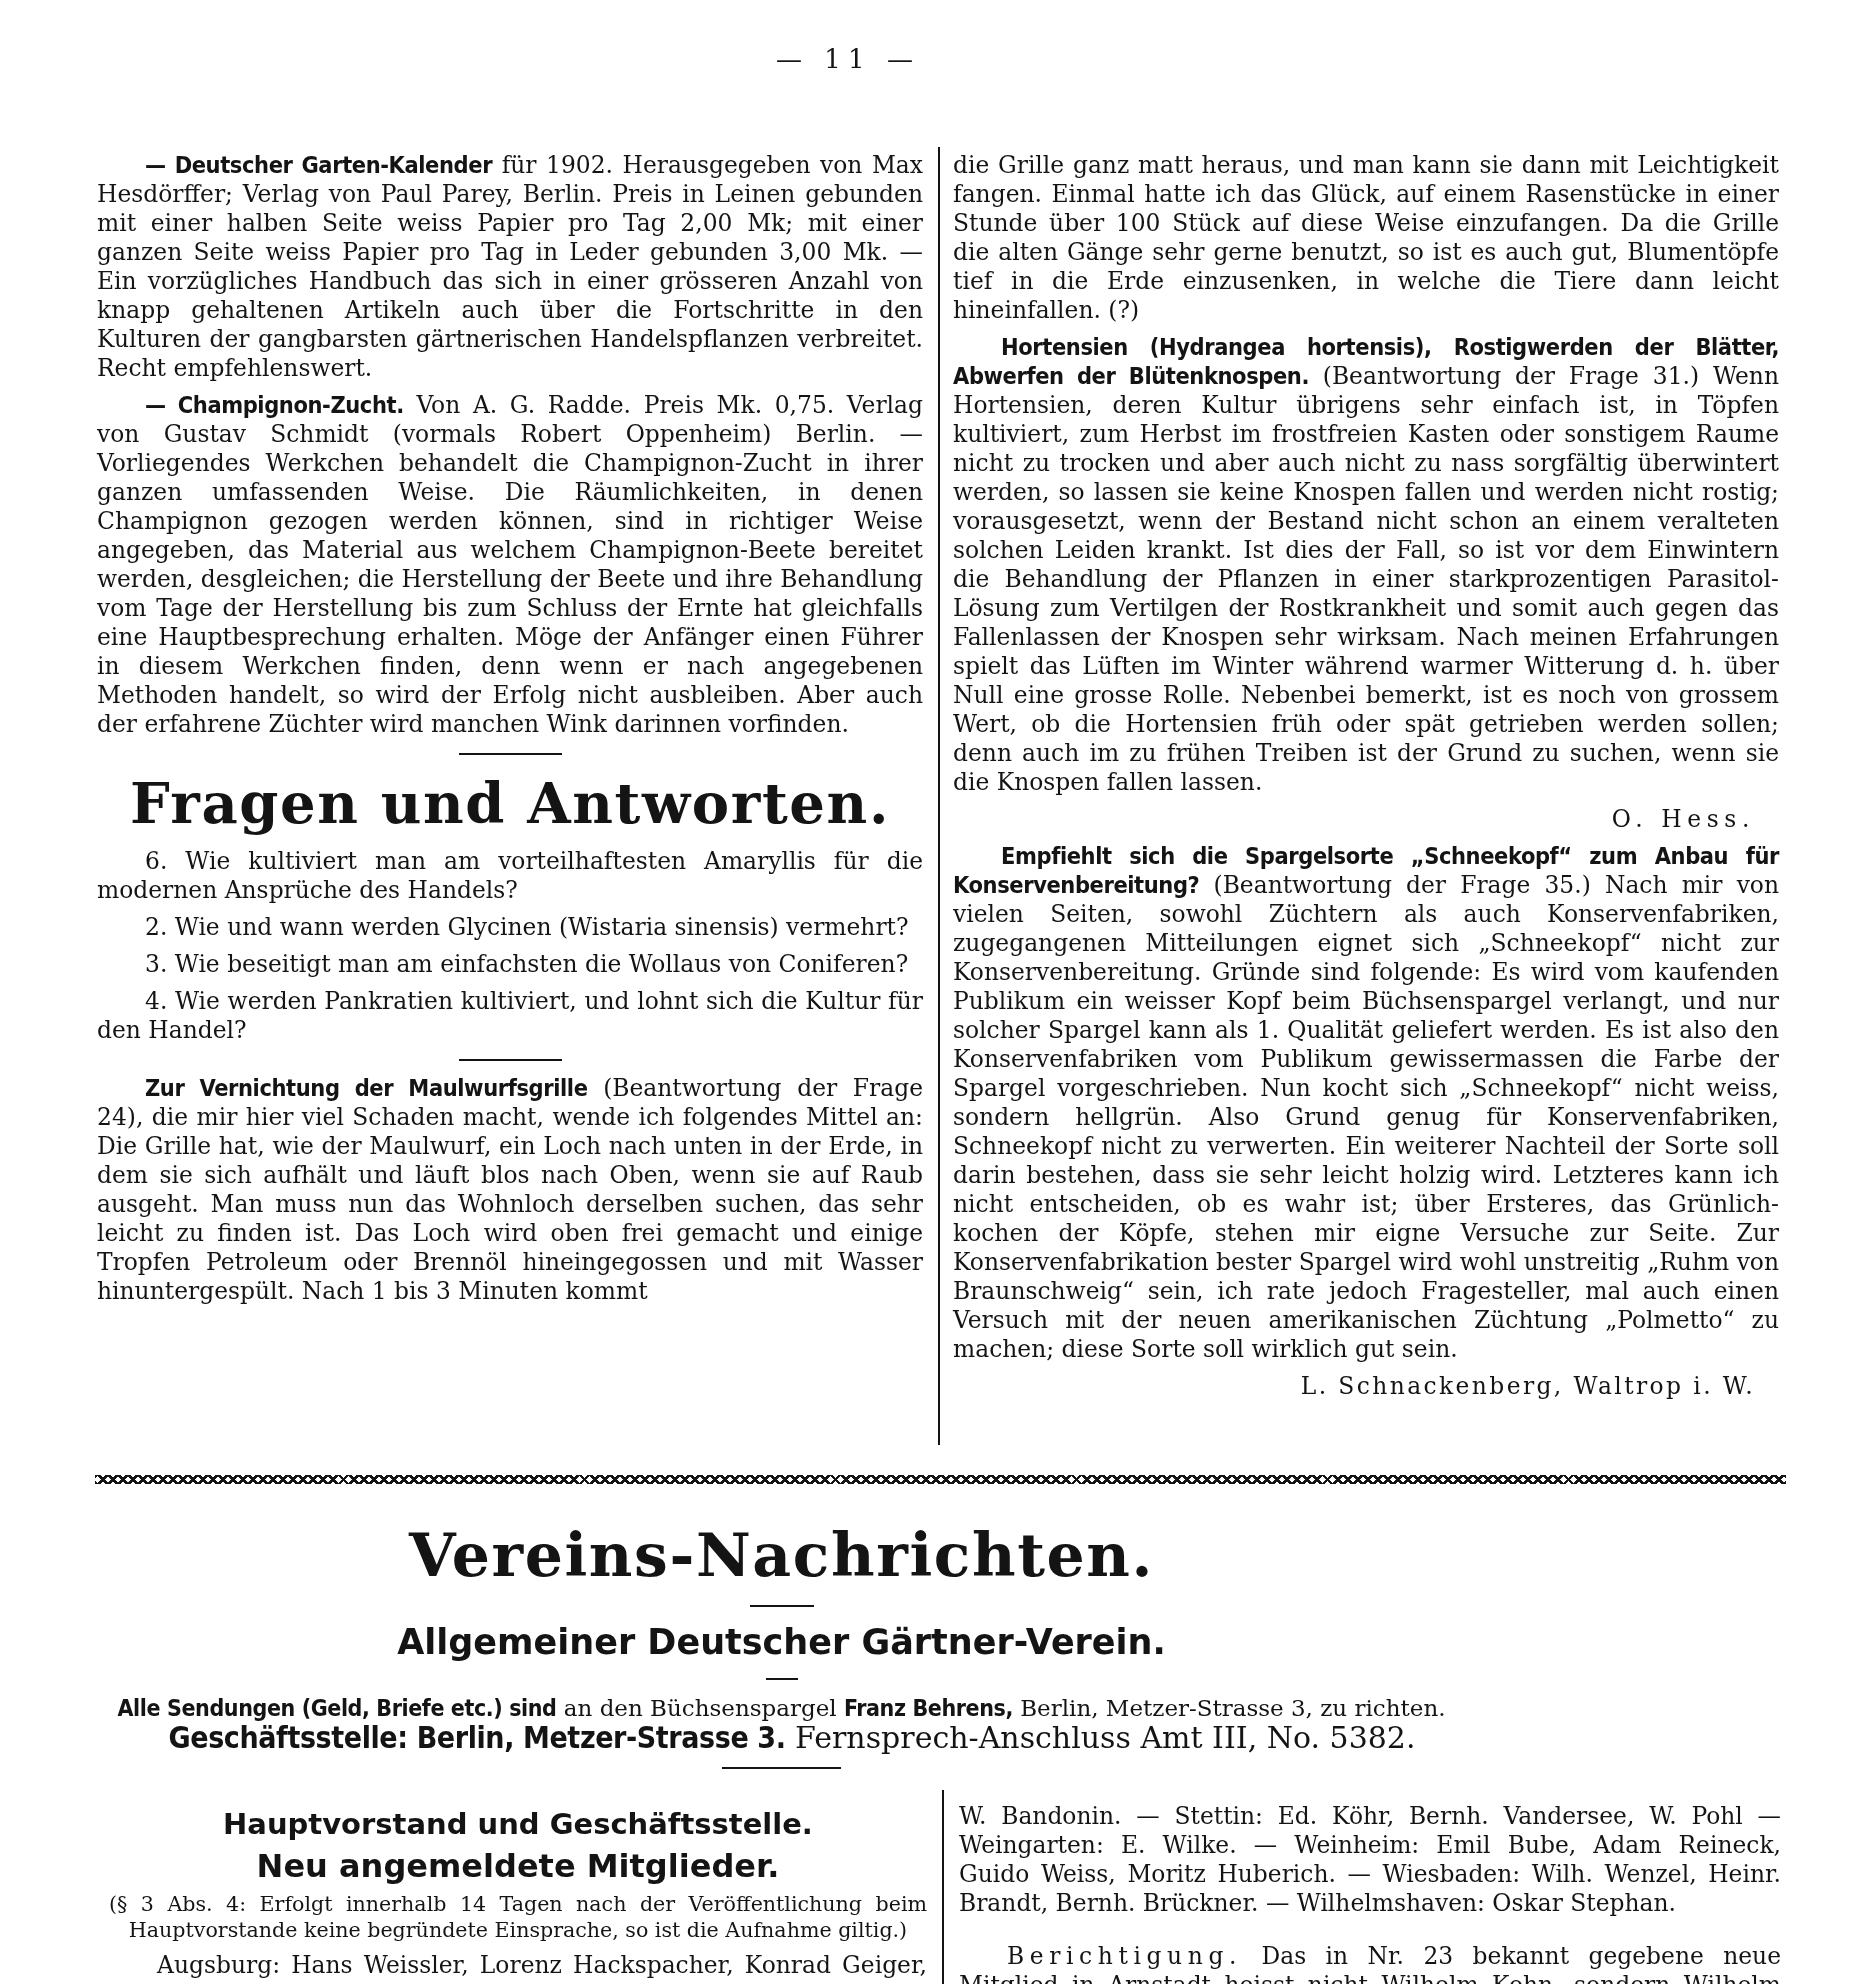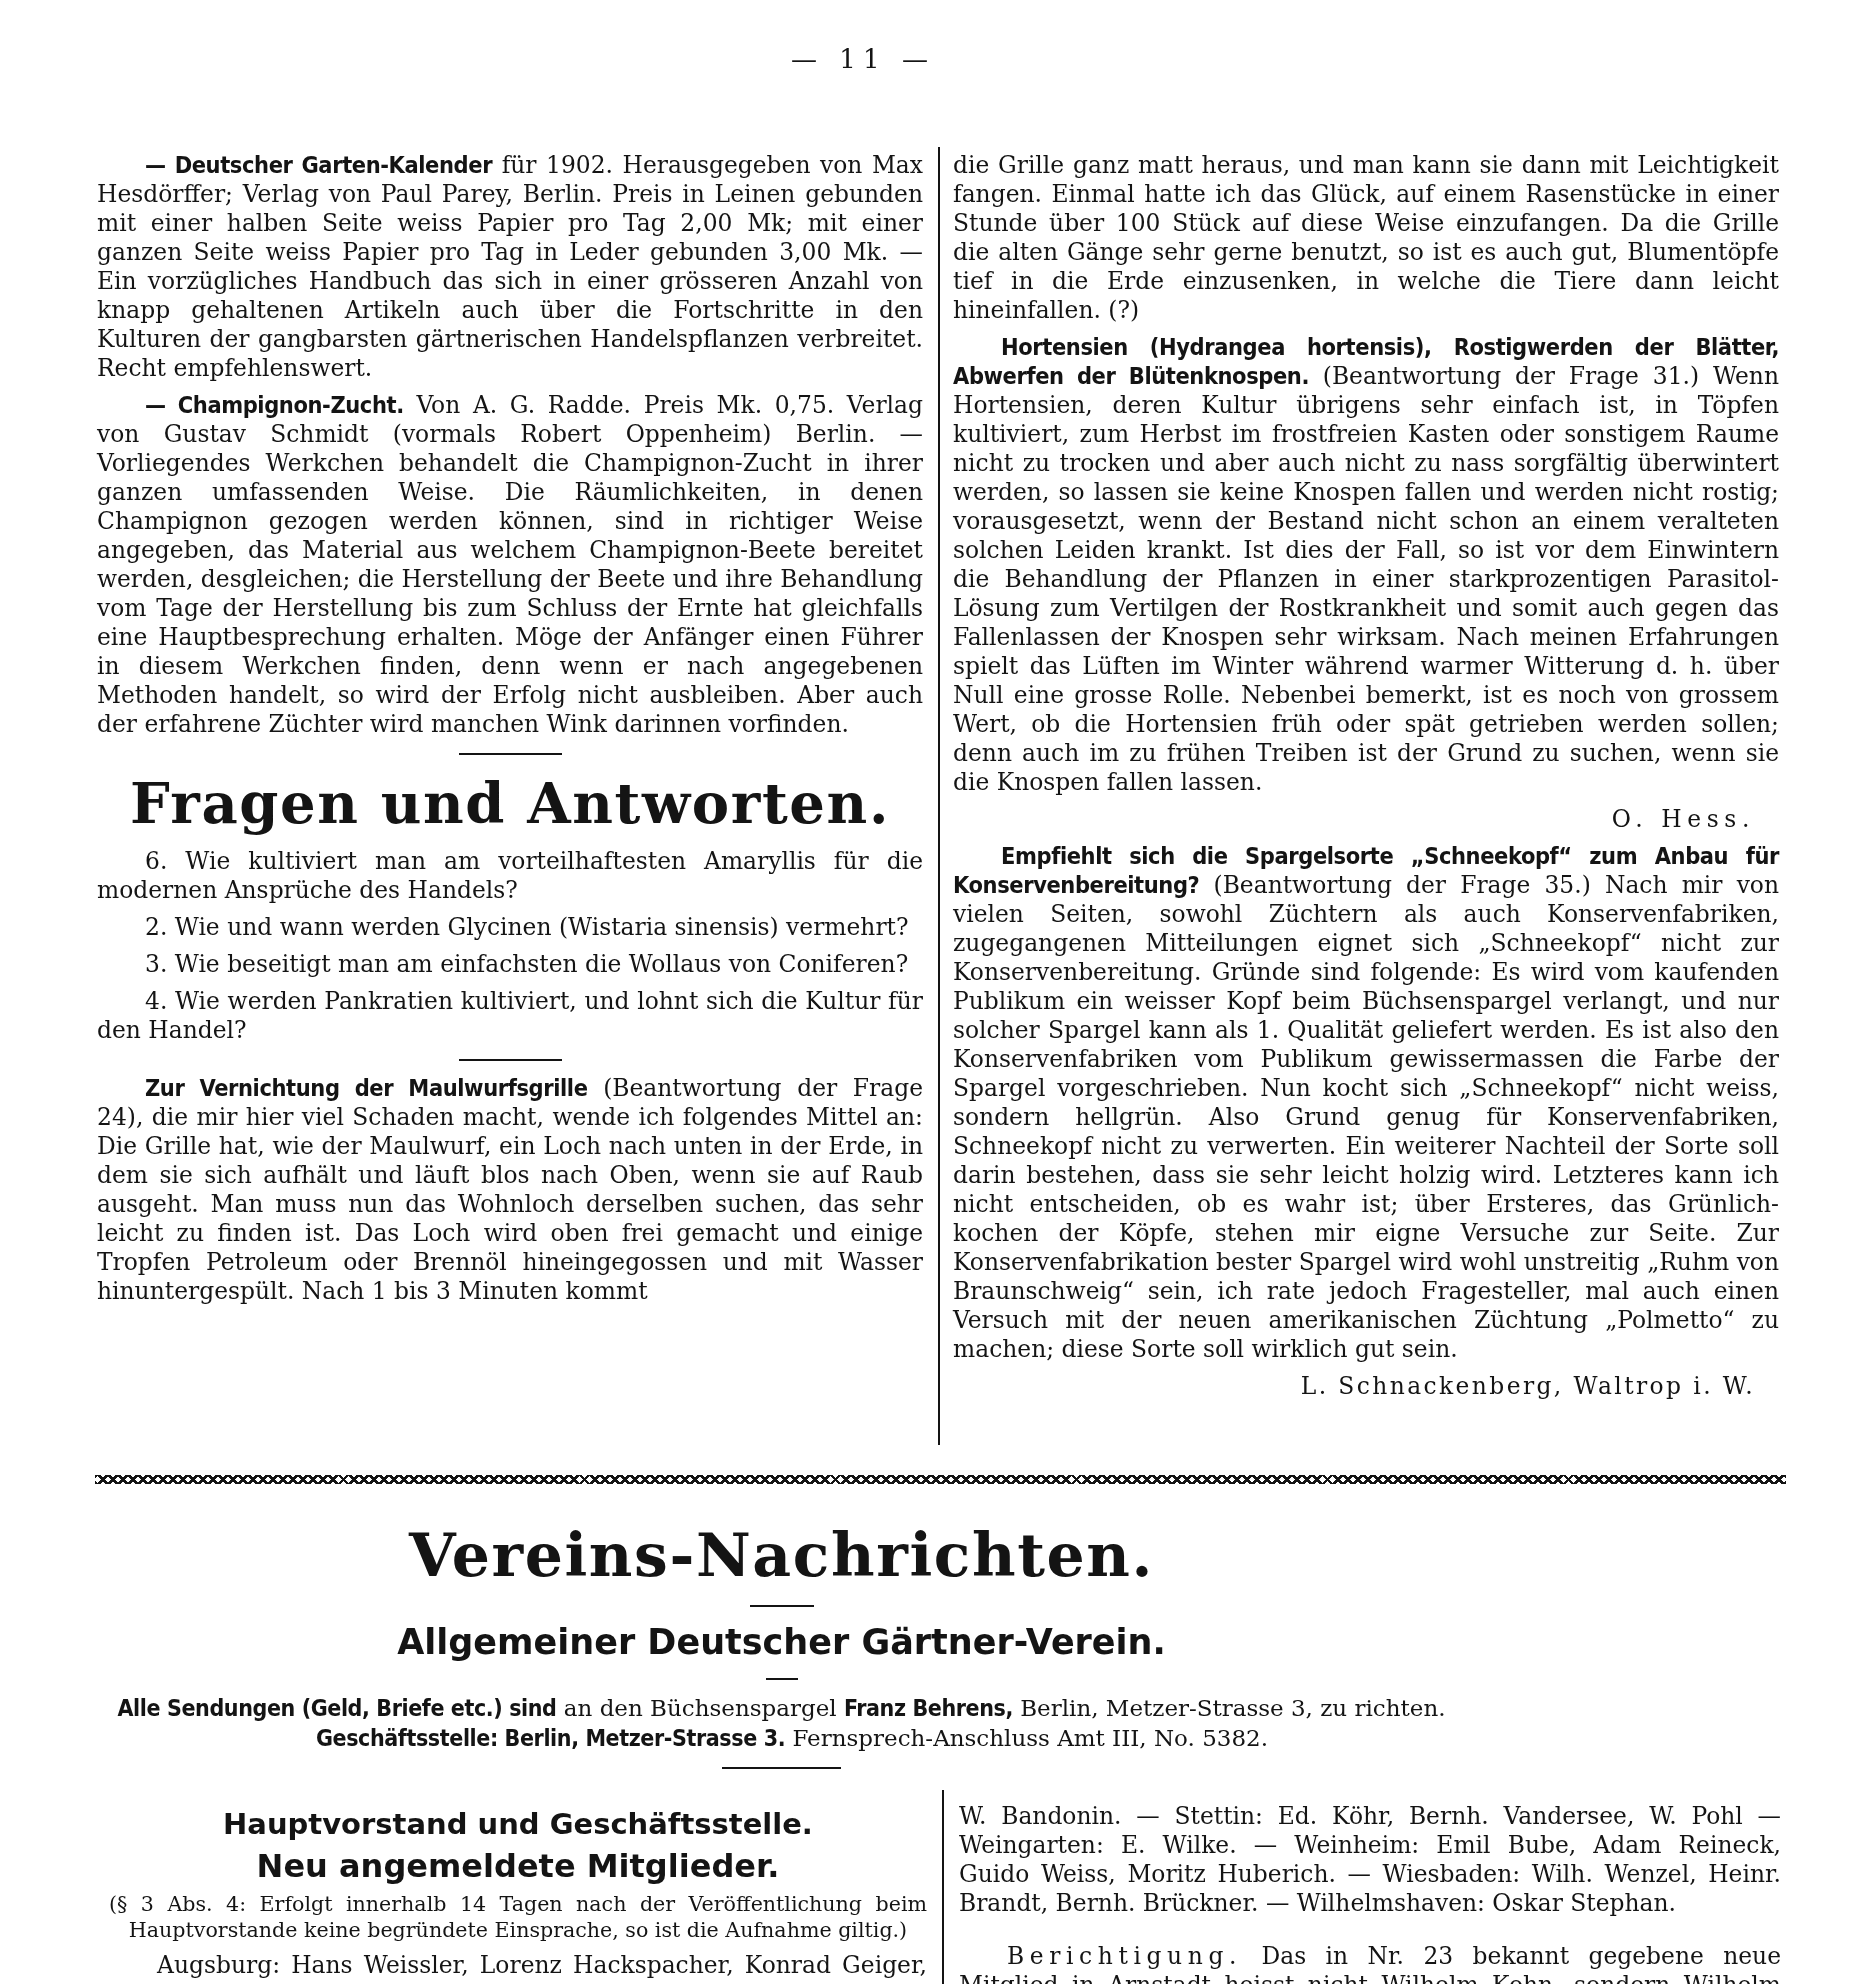--- a/index.html
+++ b/index.html
@@ -2,21 +2,21 @@
 <html style="font-size:6.4px"><head>
 <meta charset="utf-8">
 <style>
   html, body { margin: 0; padding: 0; background: #ffffff; }
   body {
     width: 1876px; height: 2673px; position: relative; overflow: hidden;
     color: #141414;
     font-family: "DejaVu Serif", "Liberation Serif", serif;
   }
   .page-number {
-    position: absolute; top: 44px; left: 15px; width: 1696px; text-align: center;
+    position: absolute; top: 44px; left: 0; width: 1696px; text-align: center;
     font-size: 26px; letter-spacing: 7.1px;
   }
   .col {
     position: absolute; font-size: 23.4px; line-height: 29px;
     text-align: justify; hyphens: manual;
   }
   .col p { margin: 8px; text-indent: 48px; }
   .col p.noindent { text-indent: 0; }
   .b { font-weight: bold; font-family: "DejaVu Sans", "Liberation Sans", sans-serif; font-stretch: condensed; letter-spacing: -0.4px; }
   .sp { letter-spacing: 5.6px; }
@@ -70,21 +70,21 @@
 <div class="wavy" style="top:1475px;"></div>
 
 <div class="center-block" style="top:1520px;">
   <div class="big-title" style="font-size:60px;">Vereins-Nachrichten.</div>
   <div class="short-rule" style="width:64px;"></div>
   <div class="h-section" style="font-size:35px; line-height:44px;">Allgemeiner Deutscher Gärtner-Verein.</div>
   <div class="short-rule" style="width:32px;"></div>
   <div style="font-size:23px; line-height:30px;">
     <span class="b">Alle Sendungen (Geld, Briefe etc.) sind</span><span> an den Büchsenspargel </span><span class="b">Franz Behrens,</span><span> Berlin, Metzer-Strasse 3, zu richten.</span>
   </div>
-  <div style="font-size:23px; line-height:30px;margin-left:21px;">
+  <div style="font-size:30px; line-height:30px;margin-left:21px;">
     <span class="b">Geschäftsstelle: Berlin, Metzer-Strasse 3.</span><span> Fernsprech-Anschluss Amt III, No. 5382.</span>
   </div>
   <div class="short-rule" style="width:119px;"></div>
 </div>
 
 <div class="col" style="left:101px; top:1798px; width:834px;">
   <p class="subhead" style="font-size:29px; line-height:36px;">Hauptvorstand und Geschäftsstelle.</p>
   <p class="subhead" style="font-size:32px; line-height:33px;">Neu angemeldete Mitglieder.</p>
   <p class="smallnote" style="text-indent:0; text-align-last:center;">(§ 3 Abs. 4: Erfolgt innerhalb 14 Tagen nach der Veröffentlichung beim Hauptvorstande keine begründete Einsprache, so ist die Aufnahme giltig.)</p>
   <p style="margin-top:5.6px;">Augsburg: Hans Weissler, Lorenz Hackspacher, Konrad Geiger, Friedrich Dils, Johann Frank, Johann Janda, Friedr. Köhler. — Baden-Baden: Georg Fischer. — Barmen: Ed. Pornetter. — Berlin: Karl Kluge, Otto Kardell, Franz Rollert, Carl Pröhl. — B.-Grunewald: Aug. Block. — B.-Halensee: W. Smoczynski. — B.-Hohenschönhausen: Bernhard Schmidt. Paul Henke, Paul Mann. — Celle: Fr. Hoffmann. — Charlottenburg: Ernst Müller, Emil Meyer, Otto Bretag, Theodor Arndt. — Eisenach: Otto Ulrich, Paul Koven, Gust. Lange, Alfr. Rübartsch. — Eschersheim: Gust. Näf, Paul Peters. — Finkenwalde: Willi Werner, Albert Rupnow, Fritz Ahrens, Julius Ulbrich, Julius Diebenow, Aug. Zielke, Albert Wendler. — Geldern: Emil de Raeve, Peter Kaeten. — Hagen i. W.: Oskar Laurisch, Sack, W. Wiemer, Franz Fenne, Max Meyer. — Hamburg-Hoheluft: Herm. Roloff, Carl Gebhardt, Nik. Römer, Albert Dabbert. — Iserlohn: Gottfr. Wunsch, Carl Fraude, Karl Engel. — Köln-Marienburg: Peter von Scheidt. — Leipzig-Gohlis: Carl Jansen. — L.-Reudnitz: Gerhard Stommen. — Magdeburg: Friedr. Mohrenweiser, Fritz Künne, Willi Kahmann. — Mainz: Karl Naser, Ph. Hannewald, Jean Bayer, Jgnatz Hatsch. — Paunsdorf: Paul Harnes. — Steglitz:</p>

